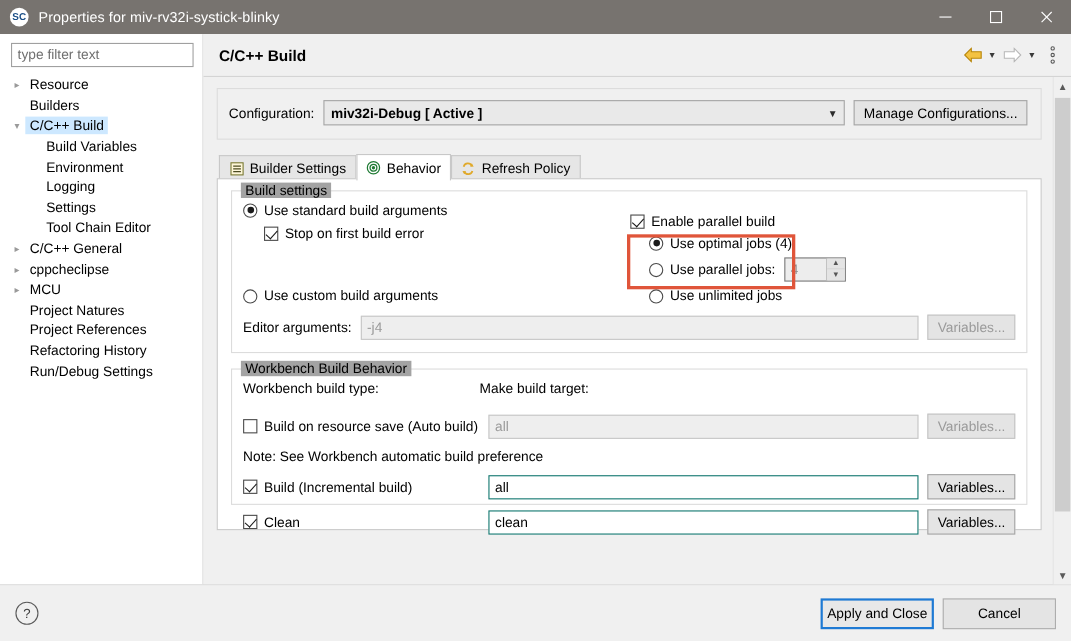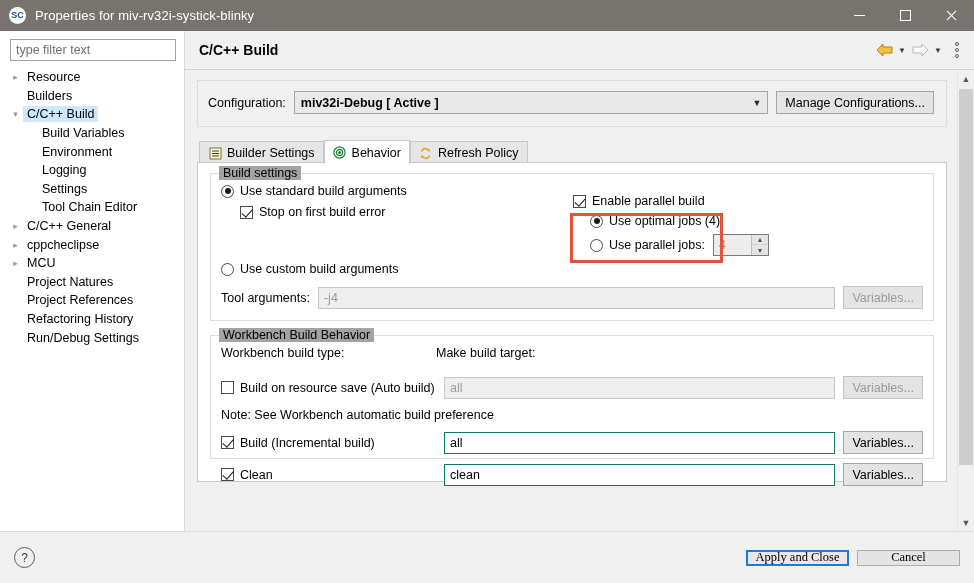--- a/index.html
+++ b/index.html
@@ -194,22 +194,22 @@
   .footer {
     height:52px; flex:0 0 52px; border-top:1px solid #dcdcdc; background:#f0f0f0;
     display:flex; align-items:center; padding:0 14px;
   }
   .help-icon {
     width:21px; height:21px; border:1.5px solid #5a5a5a; border-radius:50%;
     display:flex; align-items:center; justify-content:center; font-size:12px; color:#3b3b3b;
   }
   .footer-btns { margin-left:auto; display:flex; gap:8px; }
   .fbtn {
-    min-width:103px; height:16px; border:1px solid #adadad; background:#e4e4e4;
-    font-family:Liberation Serif, serif; font-size:12.5px; color:#000;
+    min-width:103px; height:28px; border:1px solid #adadad; background:#e4e4e4;
+    font-family:Liberation Sans, sans-serif; font-size:12.5px; color:#000;
     display:flex; align-items:center; justify-content:center;
   }
   .fbtn.default { border:2px solid #1e7ad4; background:#e8e8e8; }
 </style>
 </head>
 <body>
 
 <div class="dialog">
 
   <div class="titlebar">
@@ -387,21 +387,21 @@
               </div>
 
               <div class="row" style="margin-top:43px;">
                 <div class="ctl">
                   <span class="radio"></span>
                   <span class="lbl">Use custom build arguments</span>
                 </div>
               </div>
 
               <div class="row" style="margin-top:10px; gap:8px;">
-                <span class="lbl">Tool arguments:</span>
+                <span class="lbl">Editor arguments:</span>
                 <div class="text-input disabled" style="flex:1 1 auto; min-width:0;">
                   <span>-j4</span>
                 </div>
                 <div class="btn disabled">Variables...</div>
               </div>
 
               <div style="position:absolute; left:362px; top:20px; width:300px;">
                 <div class="row">
                   <div class="ctl">
                     <span class="check on"></span>
@@ -420,20 +420,26 @@
                     <span class="lbl">Use parallel jobs:</span>
                   </div>
                   <div class="spinner">
                     <span class="val">4</span>
                     <span class="spin-btns">
                       <i>▲</i>
                       <i>▼</i>
                     </span>
                   </div>
                 </div>
+                <div class="row" style="margin-top:6px; padding-left:17px;">
+                  <div class="ctl">
+                    <span class="radio"></span>
+                    <span class="lbl">Use unlimited jobs</span>
+                  </div>
+                </div>
               </div>
             </div>
 
             <div class="group" style="height:124px; margin-top:14px;">
               <span class="legend">Workbench Build Behavior</span>
 
               <div class="row" style="margin-top:4px;">
                 <span class="lbl" style="width:215px;">Workbench build type:</span>
                 <span class="lbl">Make build target:</span>
               </div>

